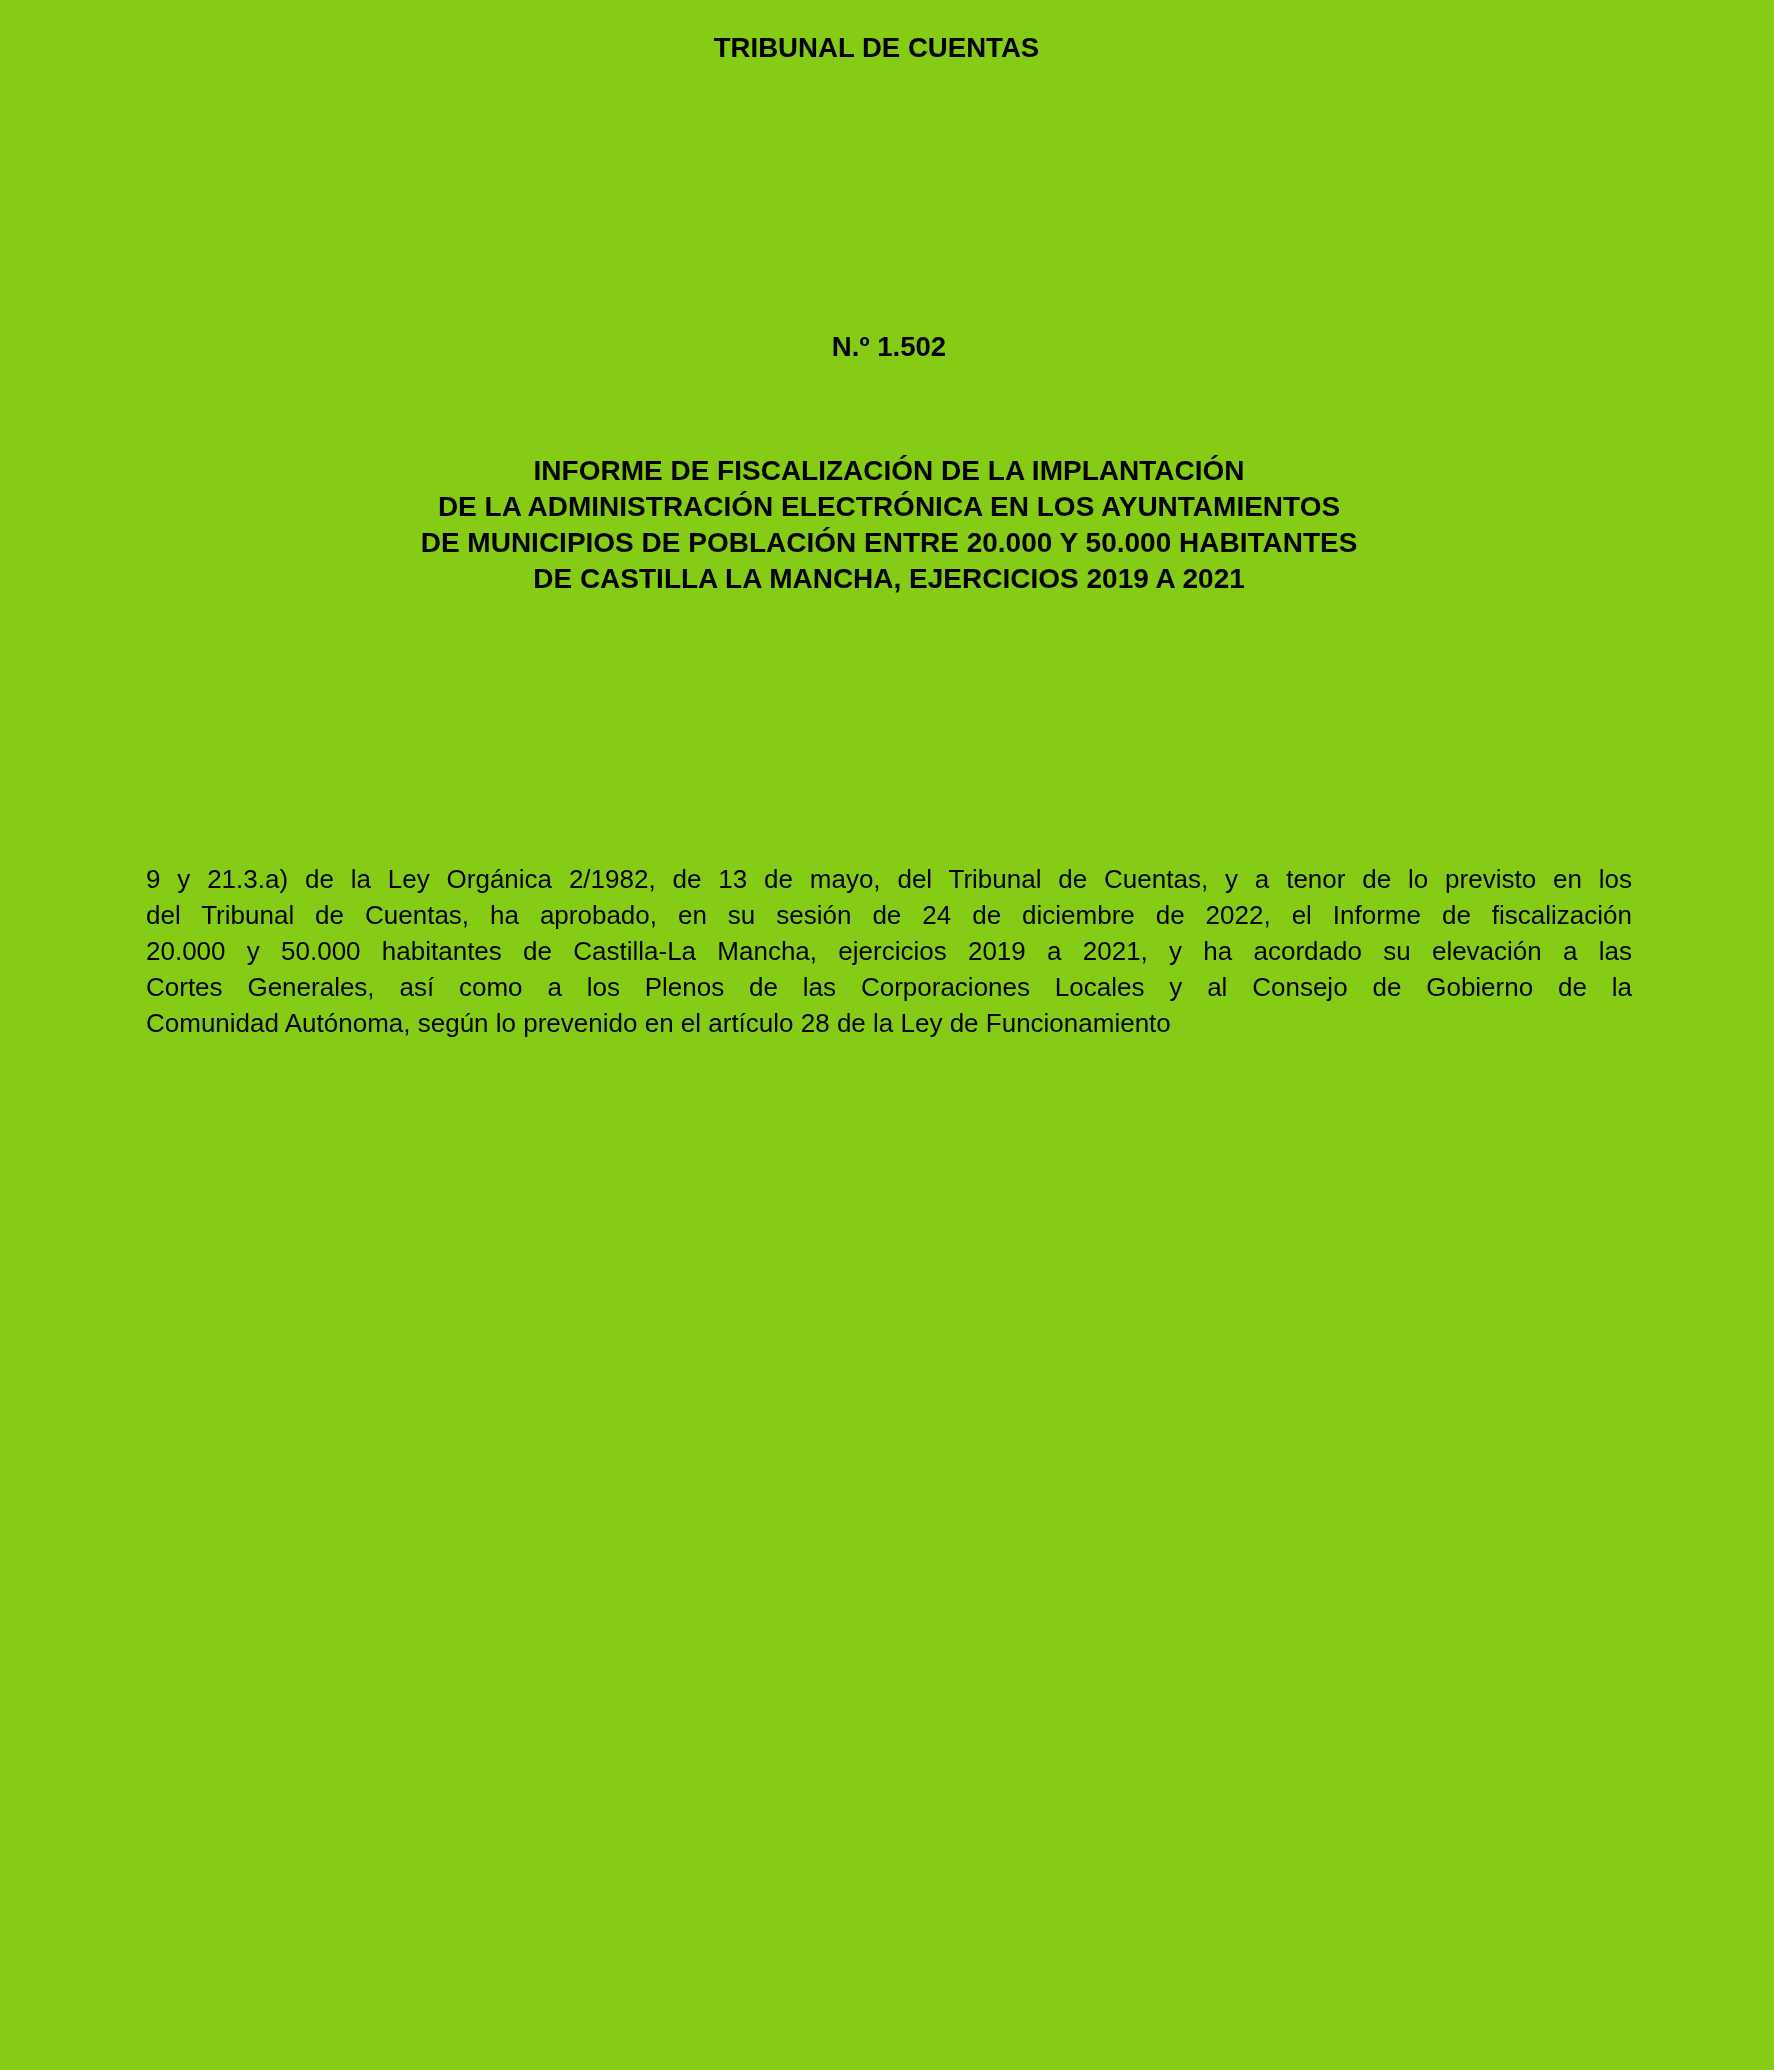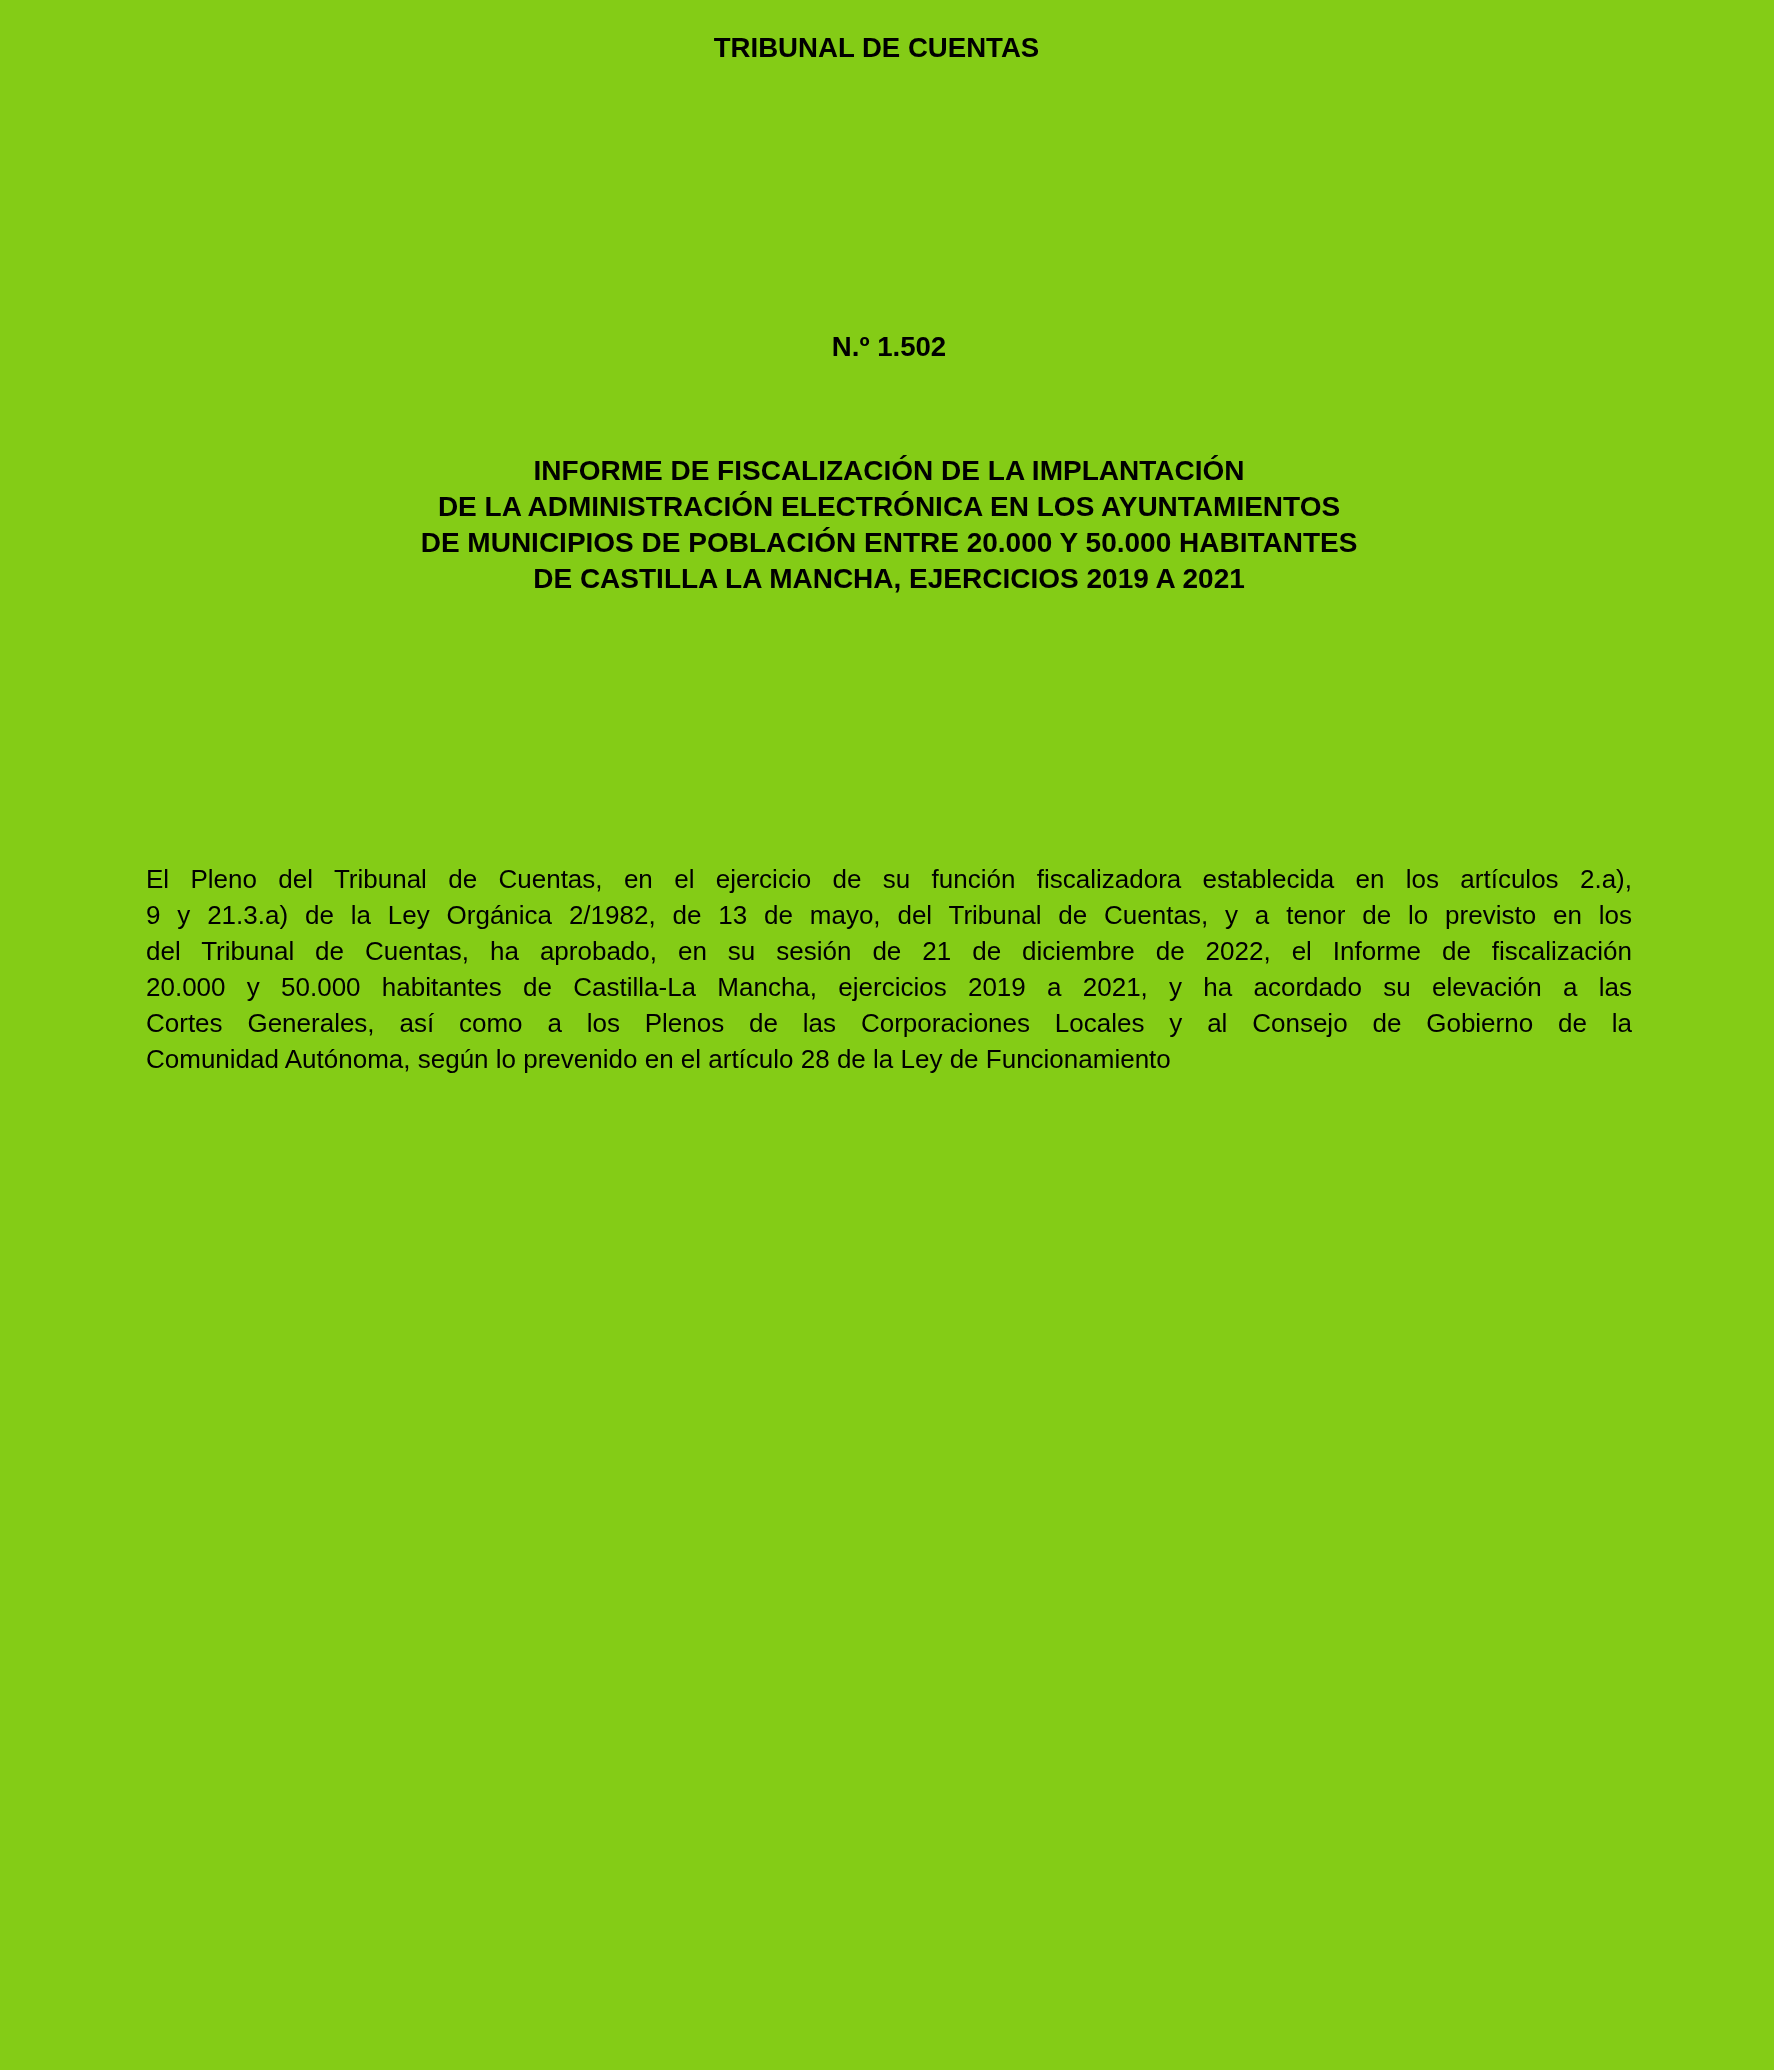--- a/index.html
+++ b/index.html
@@ -92,22 +92,21 @@
   <div class="report-number">N.º 1.502</div>
 
   <div class="report-title">
     <span class="title-line">INFORME DE FISCALIZACIÓN DE LA IMPLANTACIÓN</span>
     <span class="title-line">DE LA ADMINISTRACIÓN ELECTRÓNICA EN LOS AYUNTAMIENTOS</span>
     <span class="title-line">DE MUNICIPIOS DE POBLACIÓN ENTRE 20.000 Y 50.000 HABITANTES</span>
     <span class="title-line">DE CASTILLA LA MANCHA, EJERCICIOS 2019 A 2021</span>
   </div>
 
   <div class="body-paragraph">
-    <span class="para-line">El Pleno del Tribunal de Cuentas, en el ejercicio de su función fiscalizadora establecida en los artículos 2.a),</span>
     <span class="para-line">9 y 21.3.a) de la Ley Orgánica 2/1982, de 13 de mayo, del Tribunal de Cuentas, y a tenor de lo previsto en los</span>
-    <span class="para-line">del Tribunal de Cuentas, ha aprobado, en su sesión de 21 de diciembre de 2022, el Informe de fiscalización</span>
+    <span class="para-line">del Tribunal de Cuentas, ha aprobado, en su sesión de 24 de diciembre de 2022, el Informe de fiscalización</span>
     <span class="para-line">20.000 y 50.000 habitantes de Castilla-La Mancha, ejercicios 2019 a 2021, y ha acordado su elevación a las</span>
     <span class="para-line">Cortes Generales, así como a los Plenos de las Corporaciones Locales y al Consejo de Gobierno de la</span>
     <span class="para-line last">Comunidad Autónoma, según lo prevenido en el artículo 28 de la Ley de Funcionamiento</span>
   </div>
 
 </div>
 
 
 </body></html>

